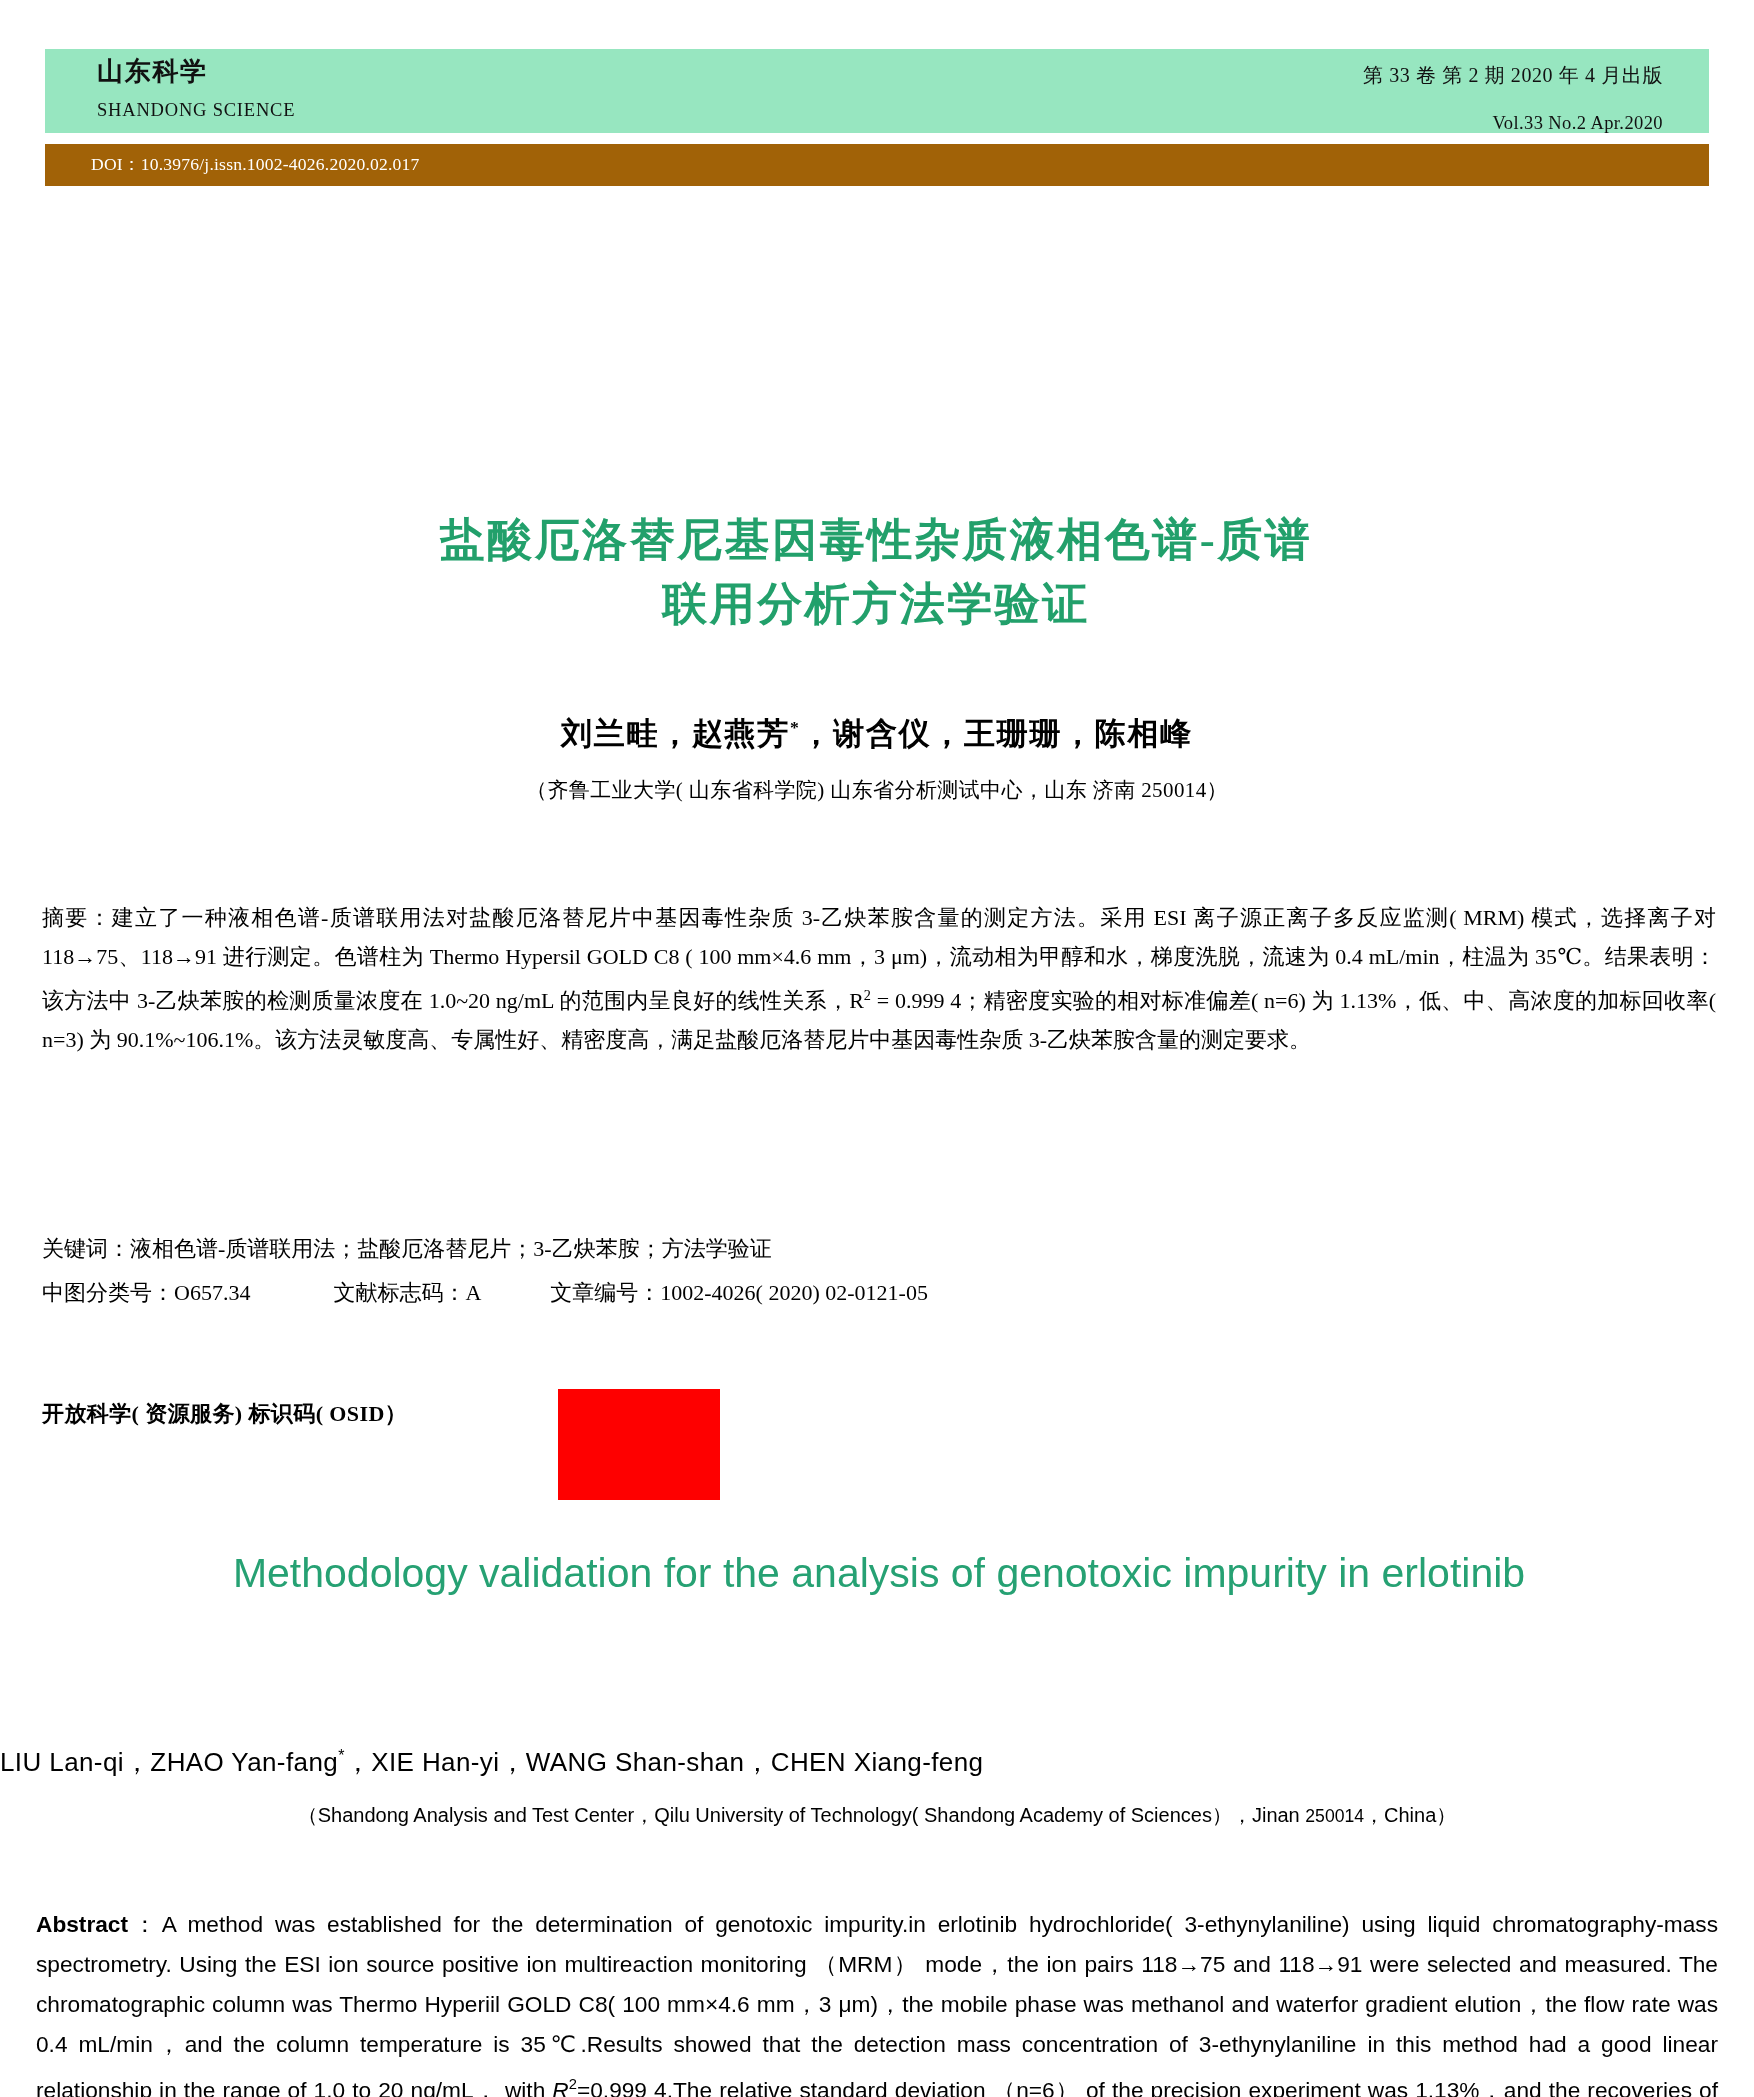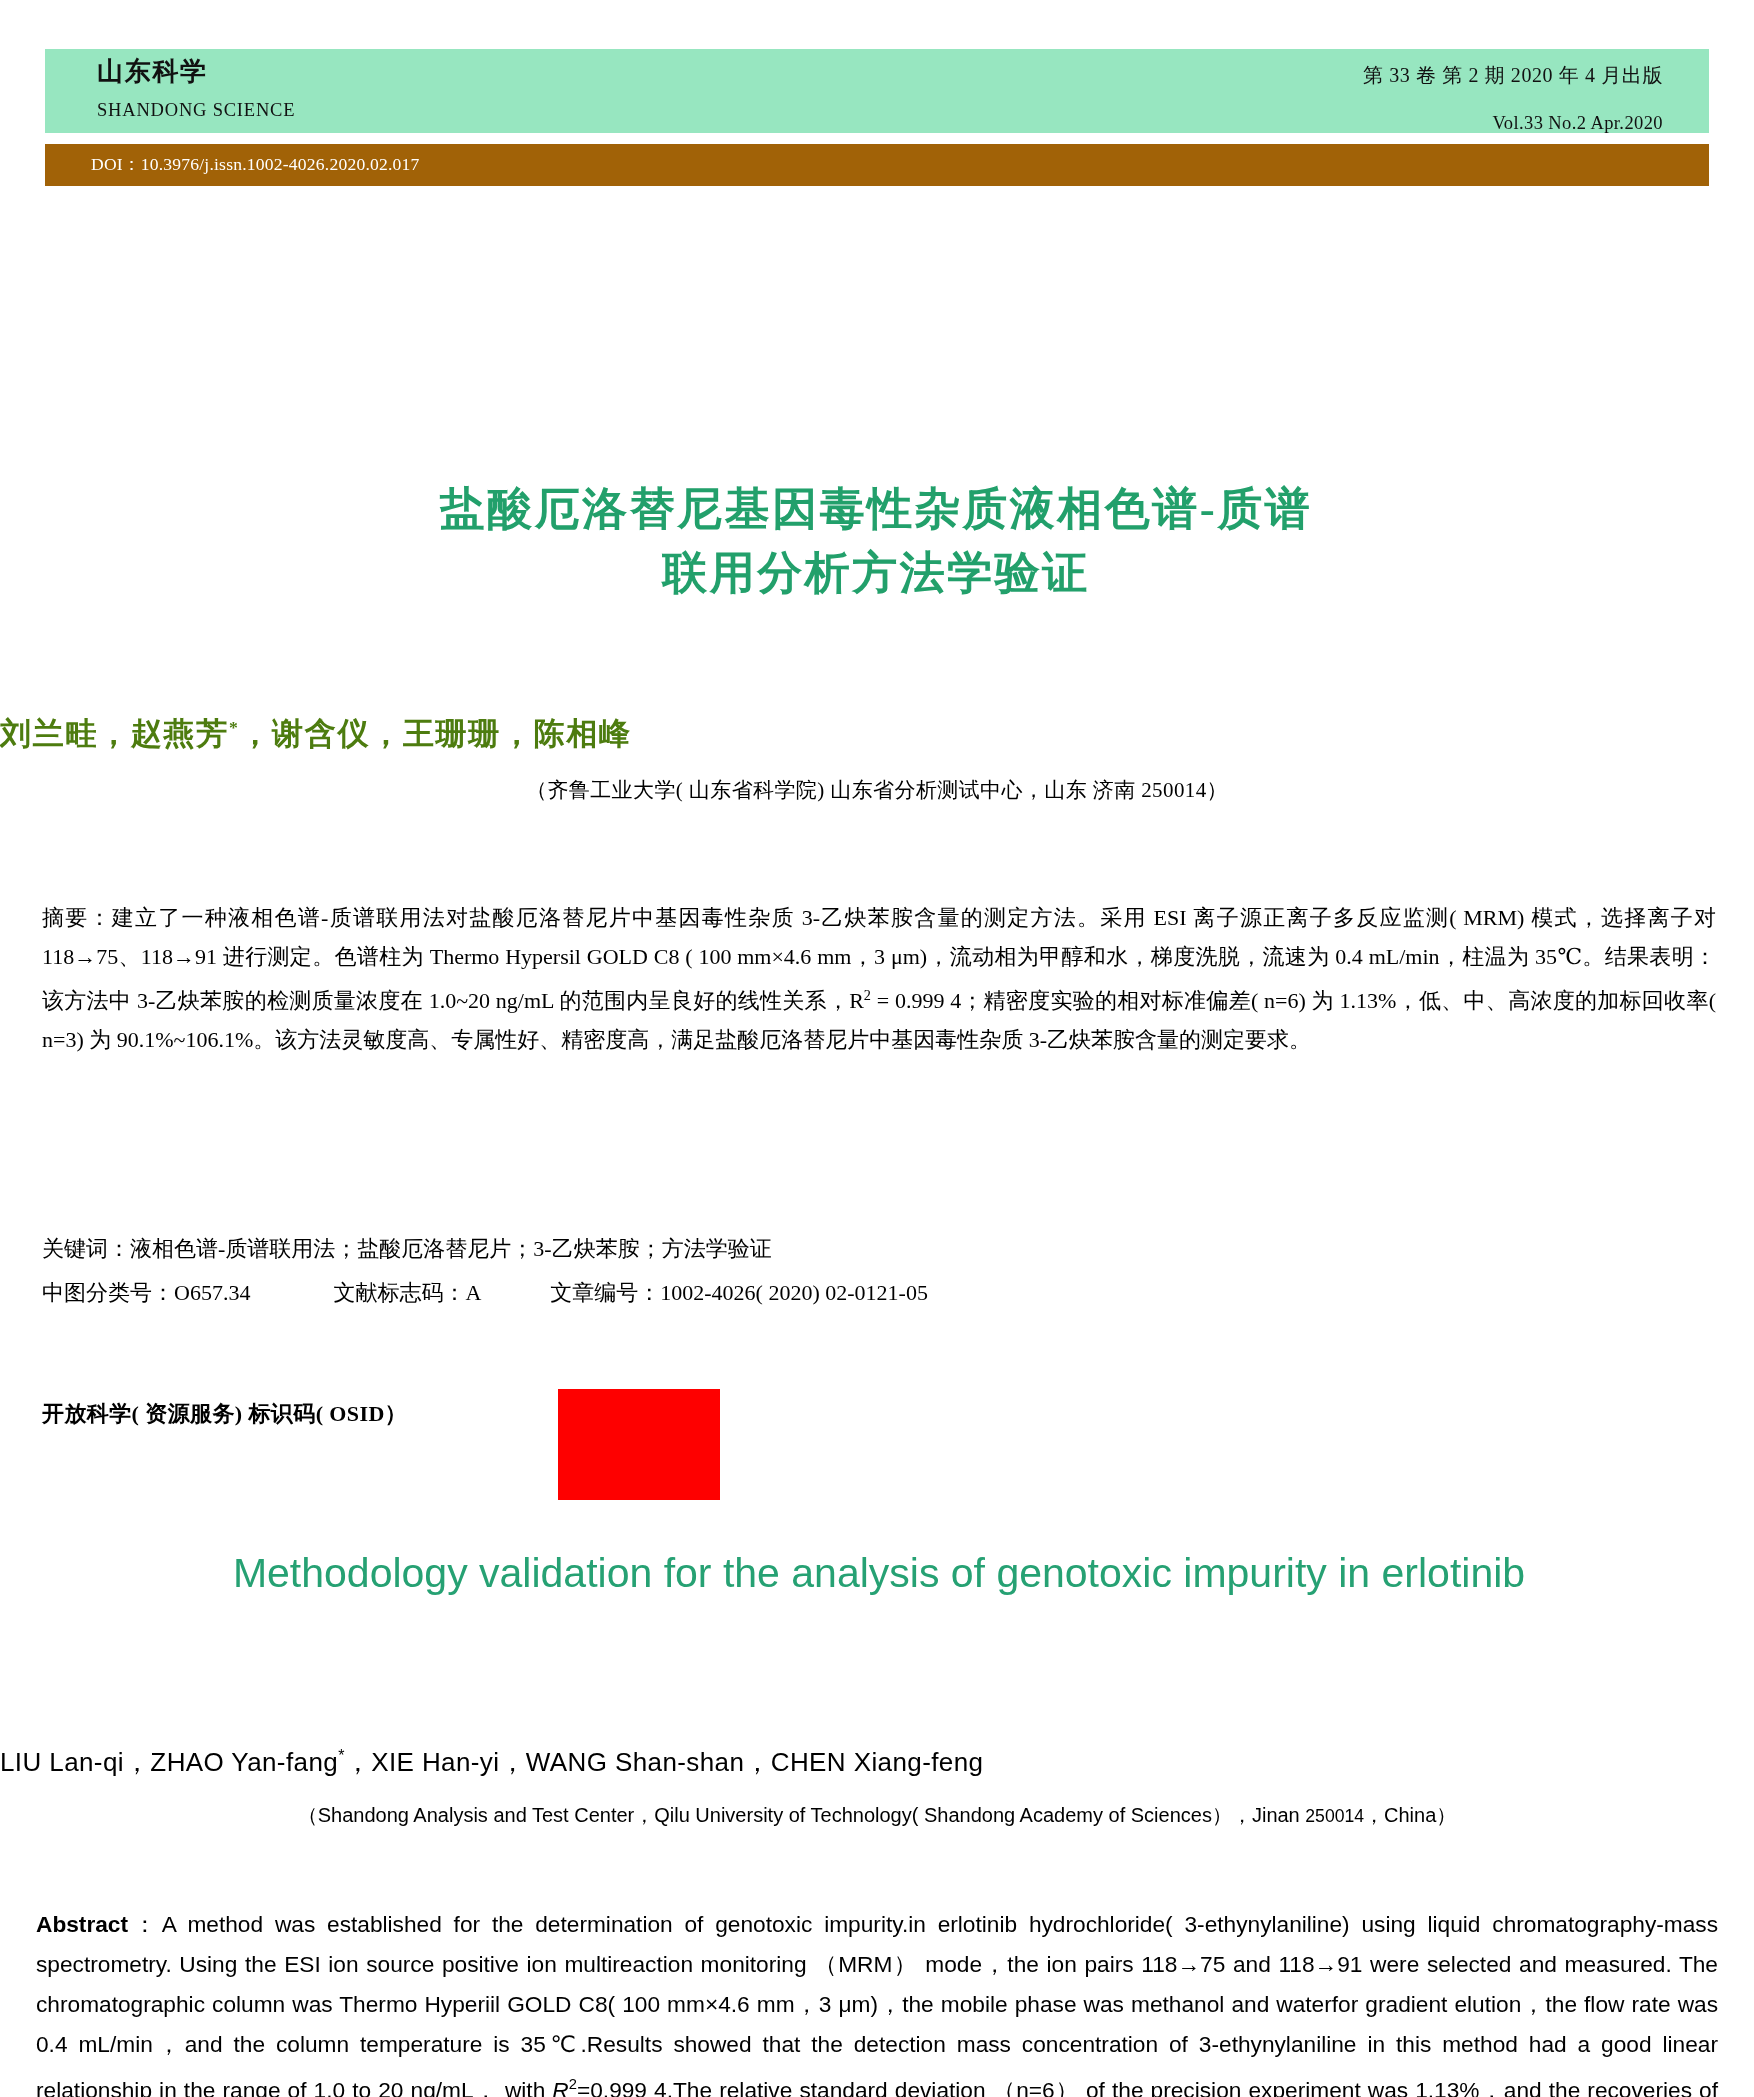--- a/index.html
+++ b/index.html
@@ -82,43 +82,44 @@
     top: 8.4px;
     font-size: 17.6px;
     color: #ffffff;
     letter-spacing: 0.2px;
   }
 
   
   .title-block {
     position: absolute;
     left: 0;
-    top: 478px;
+    top: 509px;
     width: 1752px;
     text-align: center;
   }
   .title-line {
     font-family: "Liberation Serif", "DejaVu Serif", serif;
     font-size: 45px;
     font-weight: 700;
     color: #22a06b;
     letter-spacing: 2.5px;
     line-height: 1.42;
   }
 
   
   .authors-cn {
     position: absolute;
     left: 0;
     top: 713px;
     width: 1754px;
+    text-align: center;
     font-size: 31px;
     font-weight: 700;
     letter-spacing: 1.7px;
-    color: #4d7c0f;
+    color: #000000;
   }
   .authors-cn sup { font-size: 17.6px; vertical-align: super; }
   .affil-cn {
     position: absolute;
     left: 0;
     top: 776px;
     width: 1754px;
     text-align: center;
     font-size: 21px;
     letter-spacing: 0.4px;

